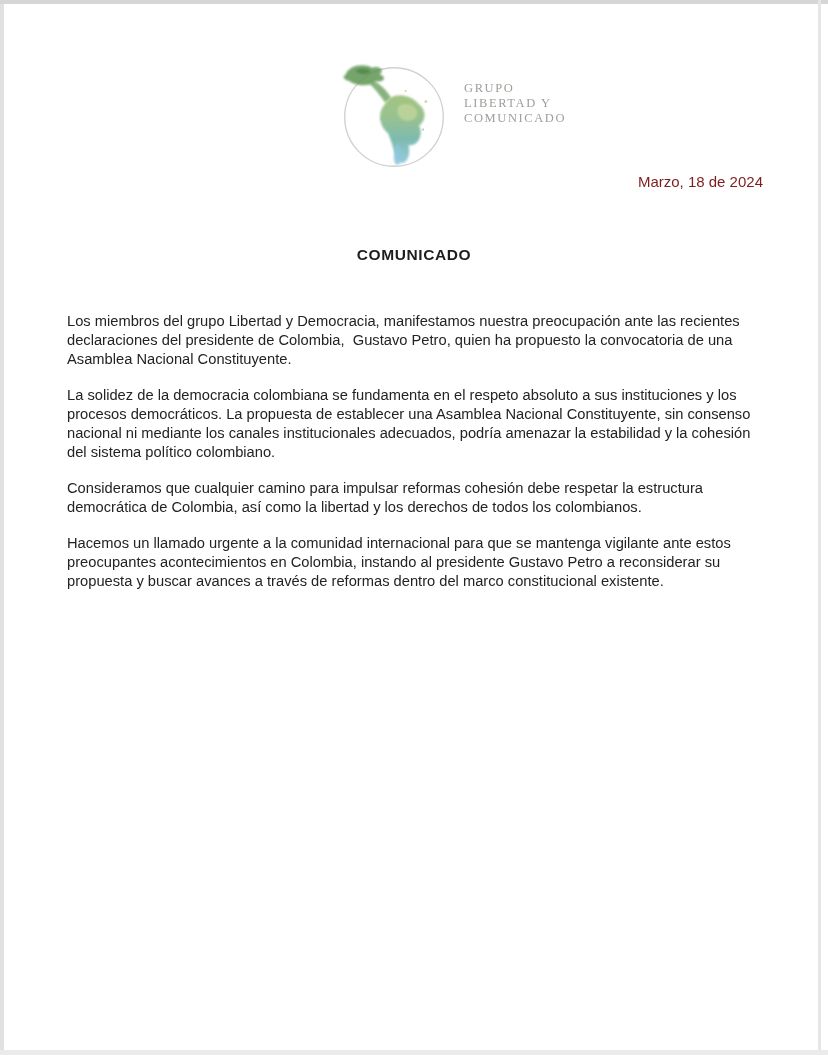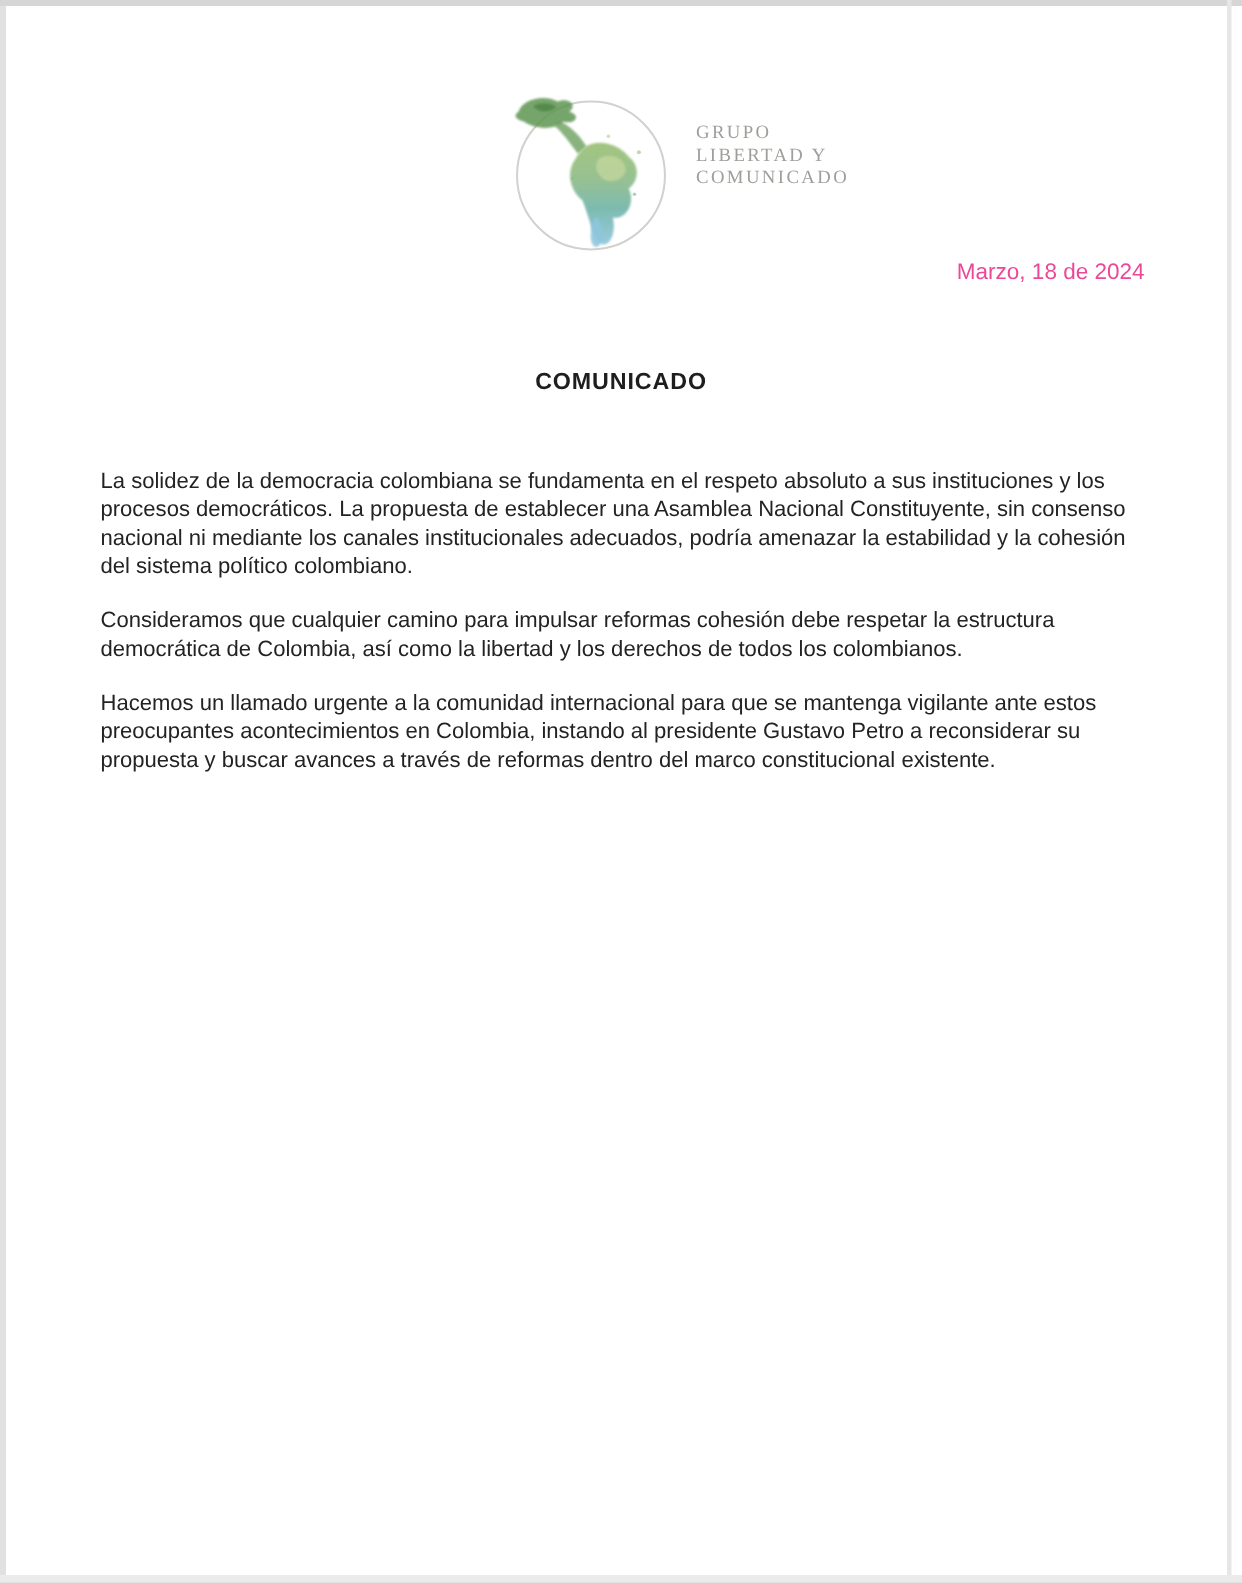--- a/index.html
+++ b/index.html
@@ -26,21 +26,21 @@
   .logo-text{
     margin-left:10px;margin-top:-28px;
     font-family:"Liberation Serif","DejaVu Serif",serif;
     color:#9da09a;
     font-size:12.5px;line-height:15px;
     letter-spacing:1.6px;
   }
 
   .doc-date{
     position:absolute;top:173px;right:65px;
-    font-size:15px;color:#ec4899;text-align:right;
+    font-size:15px;color:#7f1d1d;text-align:right;
   }
 
   .doc-title{
     position:absolute;top:246px;left:0;width:828px;
     text-align:center;
     font-size:15.5px;font-weight:bold;color:#1e1e1e;
     letter-spacing:0.6px;
   }
 
   .doc-body{
@@ -99,18 +99,19 @@
       <div>LIBERTAD Y</div>
       <div>COMUNICADO</div>
     </div>
   </div>
 
   <div class="doc-date">Marzo, 18 de 2024</div>
 
   <div class="doc-title">COMUNICADO</div>
 
   <div class="doc-body">
+    <p>Los miembros del grupo Libertad y Democracia, manifestamos nuestra preocupación ante las recientes declaraciones del presidente de Colombia,  Gustavo Petro, quien ha propuesto la convocatoria de una Asamblea Nacional Constituyente.</p>
     <p>La solidez de la democracia colombiana se fundamenta en el respeto absoluto a sus instituciones y los procesos democráticos. La propuesta de establecer una Asamblea Nacional Constituyente, sin consenso nacional ni mediante los canales institucionales adecuados, podría amenazar la estabilidad y la cohesión del sistema político colombiano.</p>
     <p>Consideramos que cualquier camino para impulsar reformas cohesión debe respetar la estructura democrática de Colombia, así como la libertad y los derechos de todos los colombianos.</p>
     <p>Hacemos un llamado urgente a la comunidad internacional para que se mantenga vigilante ante estos preocupantes acontecimientos en Colombia, instando al presidente Gustavo Petro a reconsiderar su propuesta y buscar avances a través de reformas dentro del marco constitucional existente.</p>
   </div>
 
 </div>
 
 </body></html>

